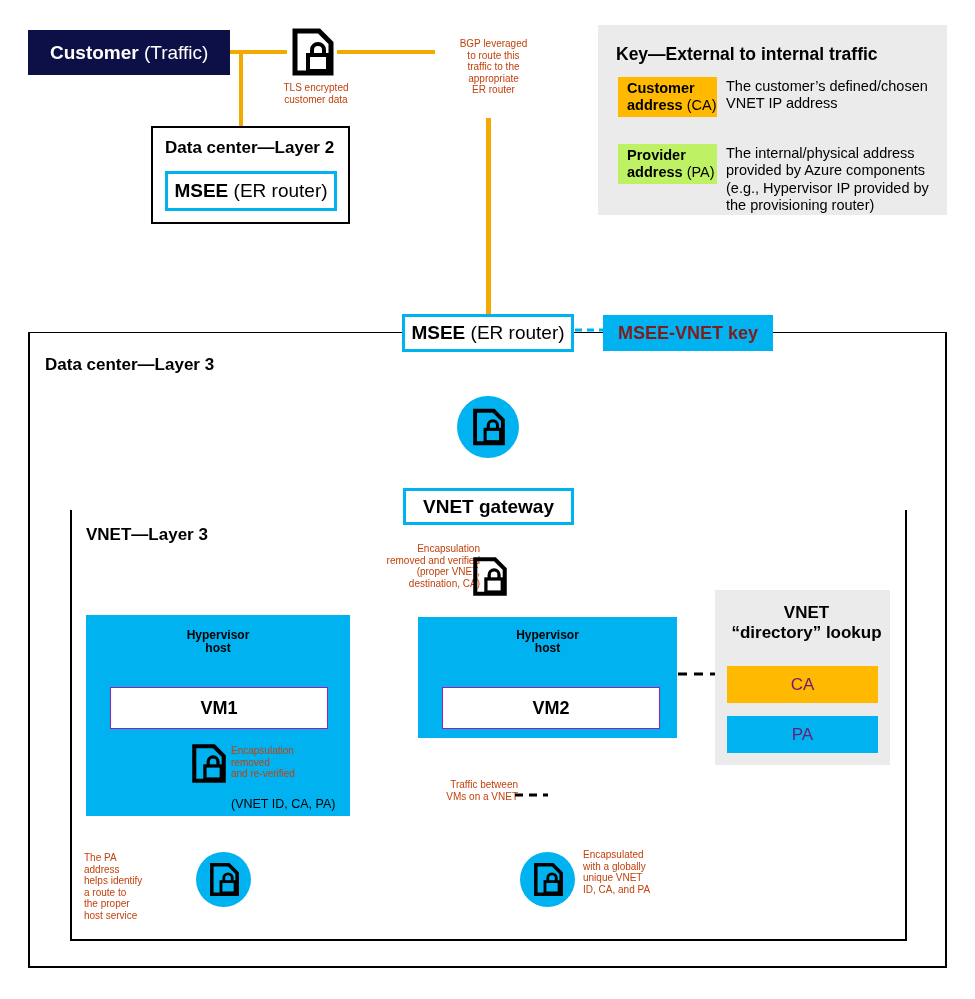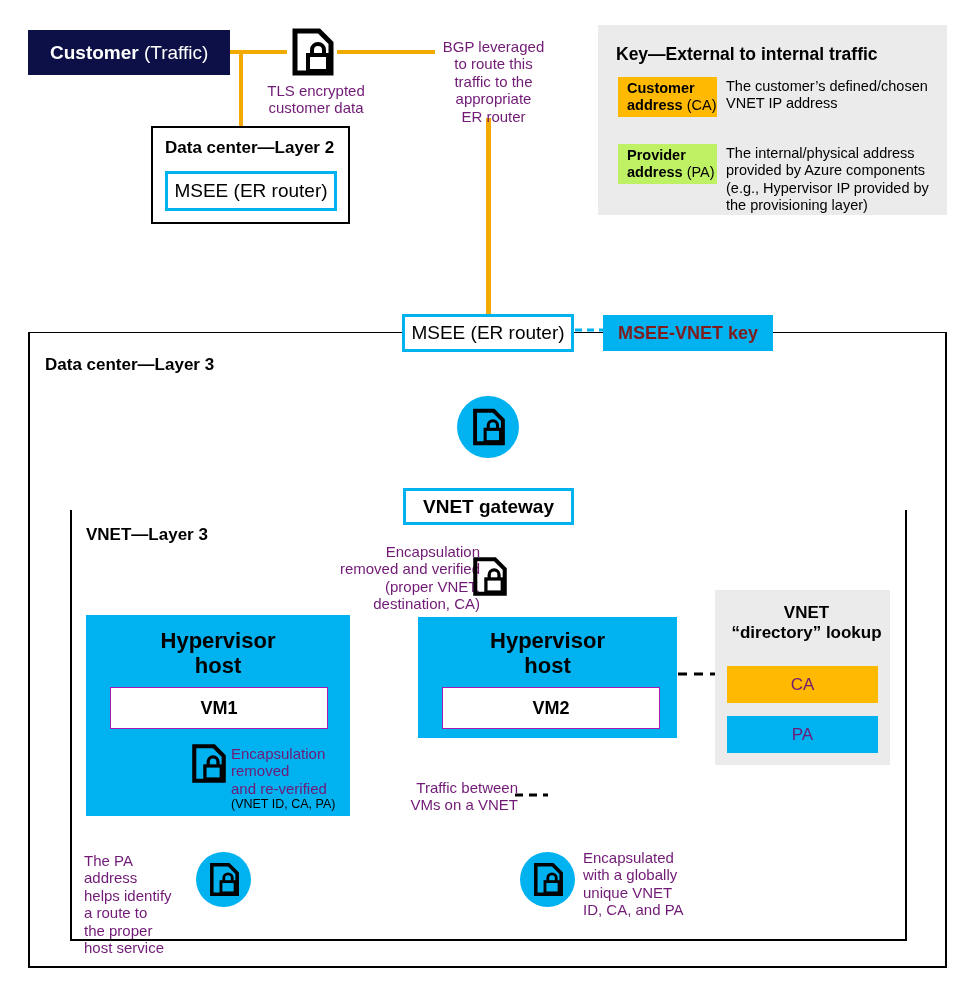--- a/index.html
+++ b/index.html
@@ -8,43 +8,43 @@
   .abs{position:absolute;box-sizing:border-box;}
   .txt{position:absolute;box-sizing:border-box;line-height:1.16;white-space:pre-line;}
 
   
   .customer-box{background:#0d1046;color:#fff;display:flex;align-items:center;padding-left:22px;font-size:19px;}
   .customer-box b{font-weight:bold;}
   .customer-box span{font-weight:normal;}
 
   .plain-box{background:#fff;border:2.5px solid #000;}
   .cyan-box{background:#fff;border:3px solid #00b2f0;display:flex;align-items:center;justify-content:center;font-size:19px;}
-  .cyan-box b{font-weight:normal;}
+  .cyan-box b{font-weight:bold;}
   .cyan-box span{font-weight:normal;}
 
   .label{font-size:17px;font-weight:bold;color:#000;}
 
   .key-panel{background:#ebebeb;}
   .key-title{font-size:17.5px;font-weight:bold;}
   .key-swatch{display:flex;align-items:center;padding-left:9px;font-size:14.5px;line-height:1.15;}
   .key-swatch b{font-weight:bold;}
   .key-swatch span{font-weight:normal;}
   .key-desc{font-size:14.5px;line-height:1.2;}
 
   .msee-vnet{background:#00b2f0;display:flex;align-items:center;justify-content:center;font-size:18px;font-weight:bold;color:#7f1d1d;}
 
   .hv-host{background:#00b2f0;}
-  .hv-title{position:absolute;left:0;right:0;text-align:center;font-size:22px;font-weight:bold;line-height:1.12;}
+  .hv-title{position:absolute;left:0;right:0;text-align:center;font-size:12px;font-weight:bold;line-height:1.12;}
   .vm-box{position:absolute;background:#fff;border:1px solid #a21caf;display:flex;align-items:center;justify-content:center;font-size:18px;font-weight:bold;}
 
   .dir-panel{background:#ebebeb;}
   .dir-title{position:absolute;left:8px;right:0;text-align:center;font-size:17px;font-weight:bold;line-height:1.15;}
   .dir-chip{position:absolute;display:flex;align-items:center;justify-content:center;font-size:17px;font-weight:normal;color:#701a75;}
 
-  .note{font-size:15px;color:#701a75;}
+  .note{font-size:10px;color:#c2410c;}
   .note-sm{font-size:12.5px;color:#000;}
 
   .line-o{position:absolute;background:#f2a900;}
   .line-c{position:absolute;background:#00b2f0;}
   .line-k{position:absolute;background:#000;}
 
   .circ{position:absolute;border-radius:50%;background:#00b2f0;}
   svg{display:block;overflow:visible;}
 </style>
 </head>
@@ -131,21 +131,21 @@
   <div class="txt key-desc" style="left:726px;top:78px;width:215px;">The customer’s defined/chosen
 VNET IP address</div>
 
   <div class="key-swatch abs" style="left:618px;top:144px;width:99px;height:40px;background:#bef264;">
     <div><b style="white-space:pre-line;display:inline;">Provider
 address </b><span>(PA)</span></div>
   </div>
   <div class="txt key-desc" style="left:726px;top:145px;width:225px;">The internal/physical address
 provided by Azure components
 (e.g., Hypervisor IP provided by
-the provisioning layer)</div>
+the provisioning router)</div>
 
   <div class="cyan-box abs" style="left:402px;top:314px;width:172px;height:38px;">
     <b>MSEE</b>
       <span>&nbsp;</span>
       <span>(ER router)</span>
   </div>
 
   <div class="msee-vnet abs" style="left:603px;top:315px;width:170px;height:36px;">MSEE-VNET key</div>
 
   <div class="circ" style="left:457px;top:396px;width:62px;height:62px;"></div>

